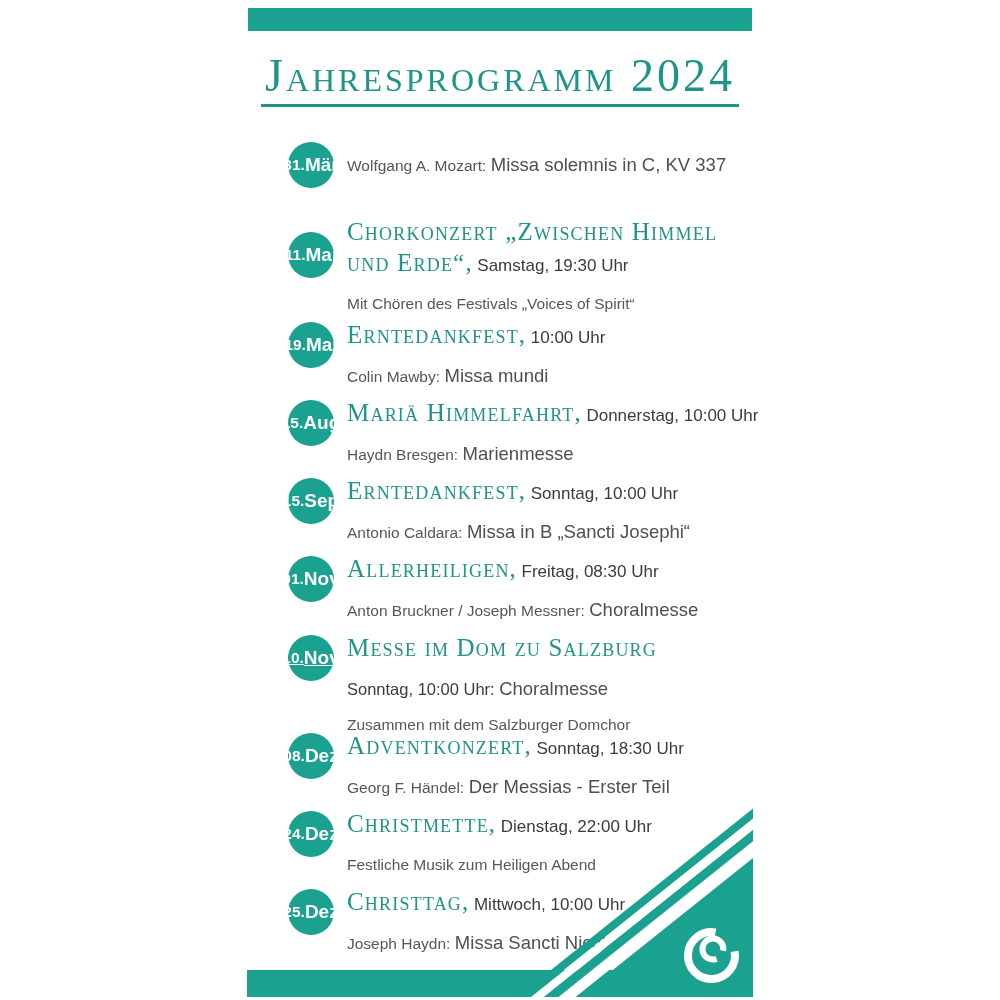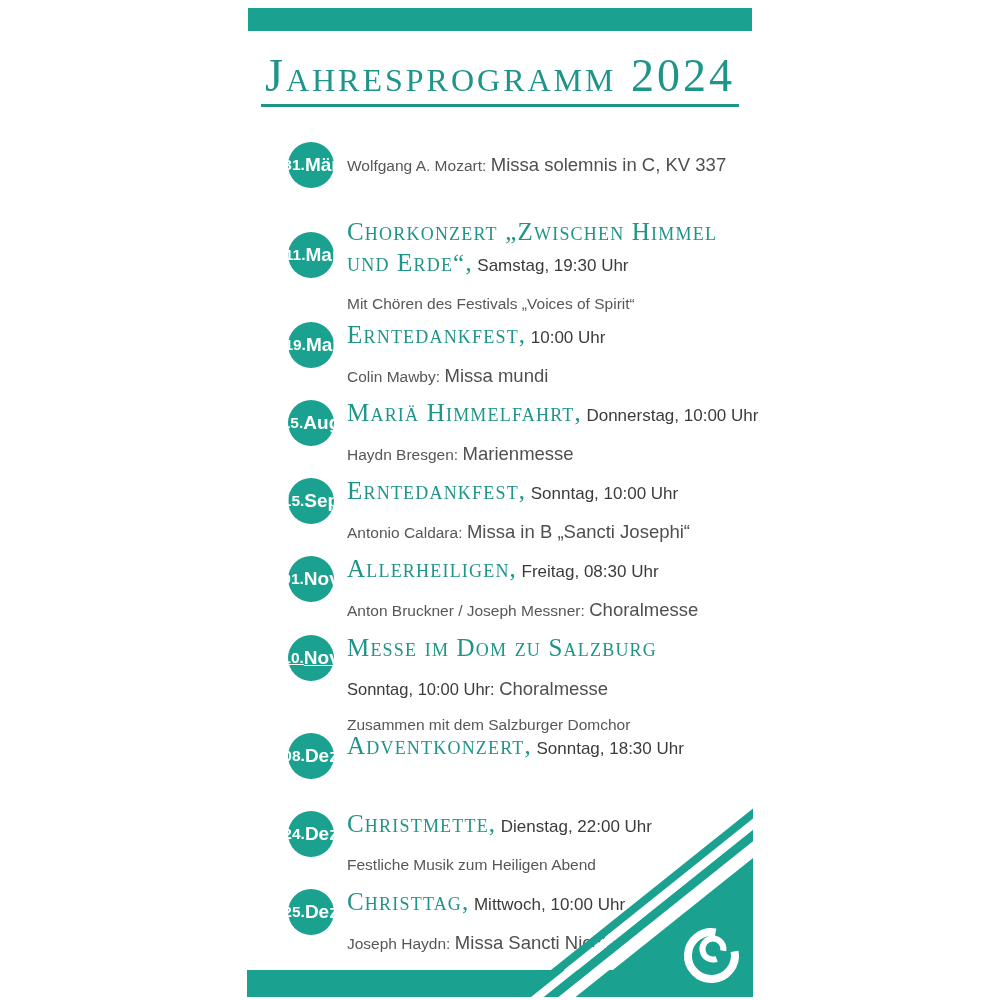--- a/index.html
+++ b/index.html
@@ -190,20 +190,25 @@
     <div class="badge">
       <span class="day">08.</span>
       <span class="mon">Dez</span>
     </div>
     <div class="etext">
       <div class="tline auto-hide">
         <span class="tteal auto-hide">Adventkonzert,</span>
         <span class="tdark auto-hide">Sonntag, 18:30 Uhr</span>
       </div>
 
+      <div class="dline auto-hide">
+        
+        <span class="seglabel auto-hide">Georg F. Händel:</span>
+        <span class="segwork auto-hide">Der Messias - Erster Teil</span>
+      </div>
 
     </div>
   </div>
 
   <div class="event" style="top:810px">
     <div class="badge">
       <span class="day">24.</span>
       <span class="mon">Dez</span>
     </div>
     <div class="etext">

